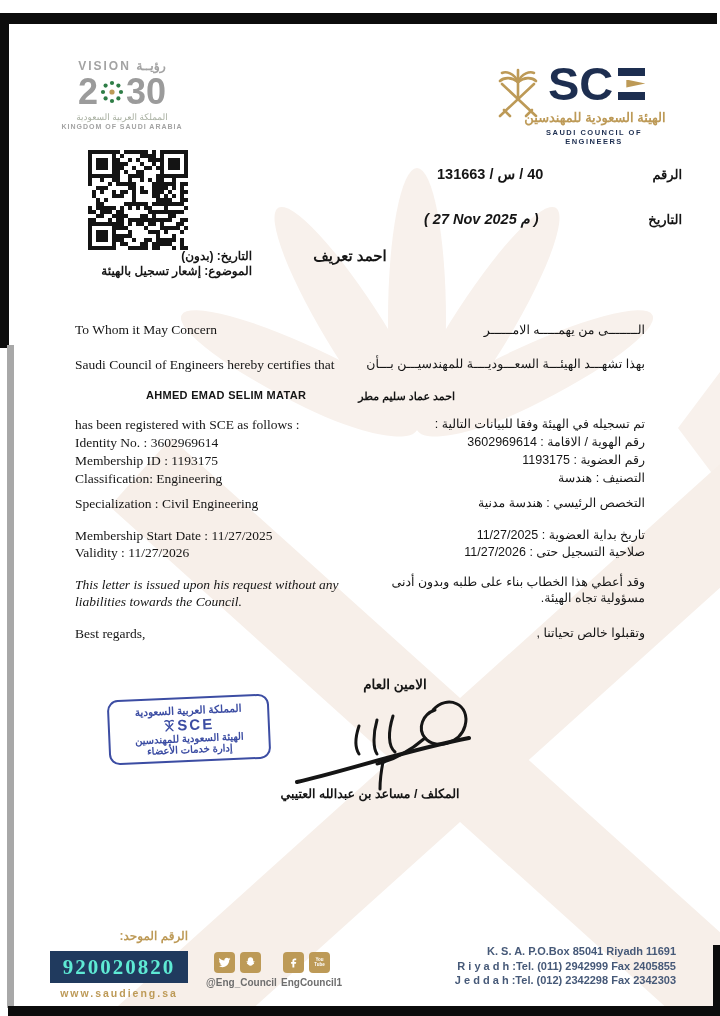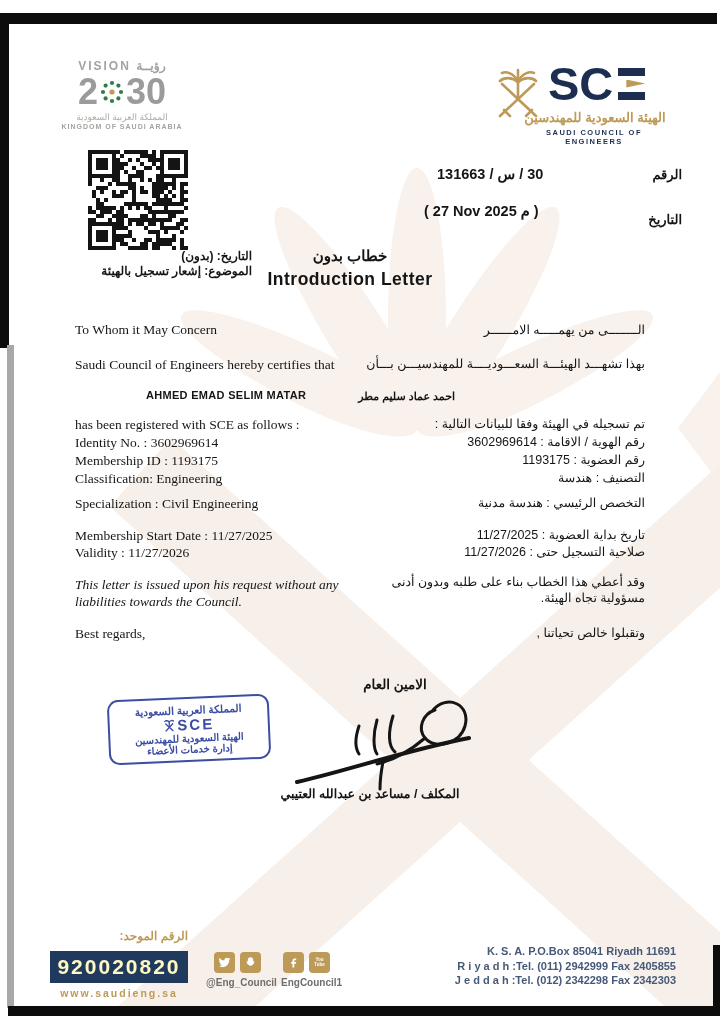--- a/index.html
+++ b/index.html
@@ -74,21 +74,21 @@
   .stamp .s1{font-size:10.5px;direction:rtl;}
   .stamp .s2{font-size:15px;letter-spacing:2px;display:flex;align-items:center;justify-content:center;gap:3px;}
   .stamp .s3{font-size:10px;direction:rtl;}
   .stamp .s4{font-size:10px;direction:rtl;}
   .signature-svg{left:287px;top:688px;}
   
   .uni-label{left:60px;top:929px;width:128px;text-align:right;color:#bd9a57;
              font-weight:bold;font-size:12px;direction:rtl;}
   .uni-box{left:50px;top:951px;width:138px;height:32px;background:#203a5e;
            display:flex;align-items:center;justify-content:center;}
-  .uni-num{color:#fef9c3;font-weight:bold;font-size:21px;letter-spacing:2px;}
+  .uni-num{color:#5eead4;font-weight:bold;font-size:21px;letter-spacing:2px;font-family:Liberation Serif, serif;}
   .website{left:50px;top:987px;width:138px;text-align:center;color:#bd9a57;
            font-size:10.5px;letter-spacing:2px;font-weight:bold;}
   .social{top:952px;display:flex;gap:5px;}
   .s-icon{width:21px;height:21px;background:#bd9a57;border-radius:4px;display:flex;
           align-items:center;justify-content:center;color:#fff;}
   .s-label{top:977px;font-size:10px;font-weight:bold;color:#6e6e6e;}
   .yt-inner{color:#fff;font-size:4.5px;font-weight:bold;line-height:1.1;text-align:center;}
   .addr{right:44px;top:944px;text-align:right;color:#465978;font-weight:bold;
         font-size:11px;line-height:14.5px;white-space:nowrap;}
 </style>
@@ -504,31 +504,30 @@
       <i style="left:52px;top:96px"></i>
       <i style="left:56px;top:96px"></i>
       <i style="left:64px;top:96px"></i>
       <i style="left:68px;top:96px"></i>
       <i style="left:84px;top:96px"></i>
       <i style="left:92px;top:96px"></i>
       <i style="left:96px;top:96px"></i>
     </div>
 
   <div class="abs ref-label z1" style="top:167px;">الرقم</div>
-  <div class="abs ref-val z1" style="left:437px;top:166px;">131663   / س‎ / 30</div>
+  <div class="abs ref-val z1" style="left:437px;top:166px;">131663   / س‎ / 40</div>
   <div class="abs ref-label z1" style="top:212px;">التاريخ</div>
-  <div class="abs ref-val z1" style="left:424px;top:203px;">( 27 Nov 2025 م )</div>
+  <div class="abs ref-val z1" style="left:424px;top:211px;font-style:italic;">( 27 Nov 2025 م )</div>
 
   <div class="abs meta z1">
     <div>التاريخ: (بدون)</div>
     <div>الموضوع: إشعار تسجيل بالهيئة</div>
   </div>
 
-  <div class="abs title-ar z1">خطاب بدون</div>
-  <div class="abs title-en z1">Introduction Letter</div>
+  <div class="abs title-ar z1">احمد تعريف</div>
 
   <div class="abs en lcol z1" style="top:322px;">To Whom it May Concern</div>
   <div class="abs ar rcol z1" style="top:322px;">الــــــــى من يهمـــــه الامــــــر</div>
 
   <div class="abs en lcol z1" style="top:357px;">Saudi Council of Engineers hereby certifies that</div>
   <div class="abs ar rcol z1" style="top:356px;">بهذا تشهـــد الهيئـــة السعـــوديــــة للمهندسيـــن بـــأن</div>
 
   <div class="abs bname z1" style="left:122px;top:389px;">AHMED EMAD SELIM MATAR</div>
   <div class="abs ar aname z1" style="right:265px;top:390px;">احمد عماد سليم مطر</div>
 

